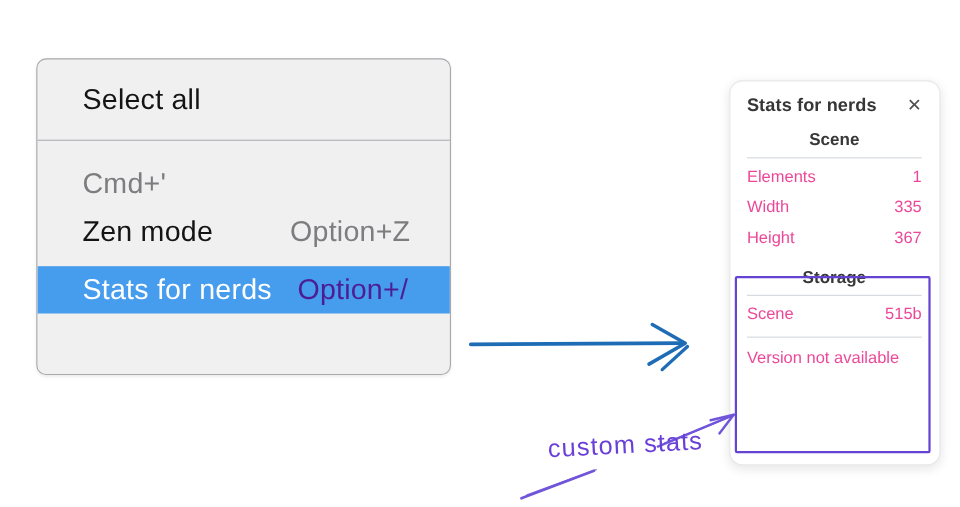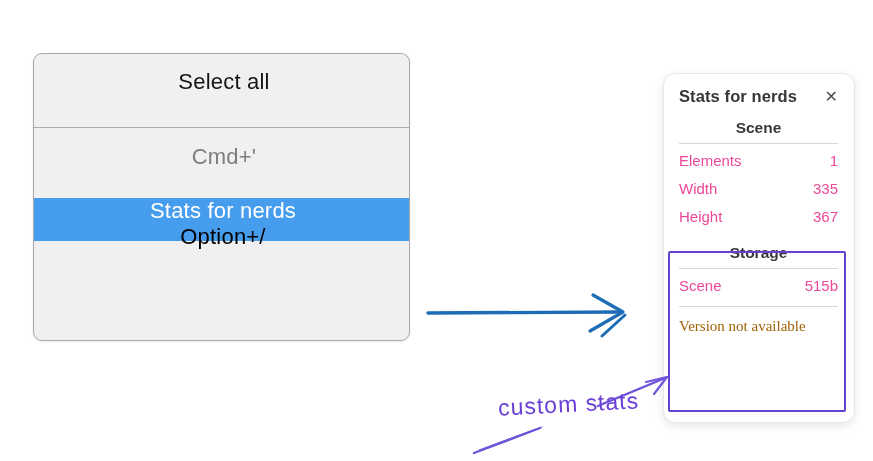--- a/index.html
+++ b/index.html
@@ -11,45 +11,44 @@
   .context-menu {
     position: absolute; left: 33px; top: 53px; width: 377px; height: 288px;
     background: #f0f0f1; border: 1.5px solid #a9a9ad; border-radius: 9px;
     overflow: hidden; box-shadow: 0 1px 3px rgba(0,0,0,0.08);
   }
   .menu-section.top { height: 73px; display: flex; align-items: center; }
   .menu-divider { height: 0; border-top: 1.5px solid #aeaeb2; }
   .menu-section.bottom { padding-top: 16px; }
   .menu-item {
     display: flex; align-items: center; justify-content: space-between;
-    height: 44px; padding: 0 36px 0 41px; font-size: 22px; color: #141414;
+    height: 44px; padding: 0 36px 0 41px; font-size: 26px; color: #141414;
     letter-spacing: 0.2px;
-    flex-direction: column;
   }
   .menu-item .mi-shortcut { color: #7d7d80; }
   .menu-item.highlighted {
     background: #479ded; color: #ffffff; height: 43px; margin-top: 10px;
     padding-right: 38px;
   }
-  .menu-item.highlighted .mi-shortcut { color: #000000; }
+  .menu-item.highlighted .mi-shortcut { color: #4c1d95; }
 
   
   .stats-panel {
     position: absolute; left: 663px; top: 73px; width: 192px; height: 350px;
     background: #ffffff; border: 1px solid #e7e7e9; border-radius: 12px;
     box-shadow: 0 3px 10px rgba(0,0,0,0.10);
     padding: 13px 16px 12px 15px; color: #3d3d3d; font-size: 15px;
   }
   .panel-header { display: flex; align-items: center; justify-content: space-between; }
   .panel-title { font-weight: bold; font-size: 16.5px; color: #363636; letter-spacing: 0.1px; }
   .close-icon { color: #4f4f4f; font-size: 16px; line-height: 16px; cursor: pointer; font-weight: 400; }
   .sec-heading { text-align: center; font-weight: bold; font-size: 15.5px; color: #383838; margin-top: 13px; }
   .sec-hr { border: none; border-top: 1px solid #d3d8dd; margin: 6px 0 3px 0; }
   .stat-row { display: flex; justify-content: space-between; line-height: 28px; color: #ec4899; }
-  .sec-note { margin-top: 8px; line-height: 22px; color: #a16207; white-space: nowrap; font-family: Liberation Serif, serif; }
+  .sec-note { margin-top: 8px; line-height: 22px; color: #ec4899; white-space: nowrap; }
 
   
   .purple-box {
     position: absolute; left: 668px; top: 251px; width: 178px; height: 161px;
     border: 2px solid #6442d2; border-radius: 2px; z-index: 6; pointer-events: none;
   }
   .annot-svg { position: absolute; left: 0; top: 0; width: 873px; height: 461px;
     z-index: 5; pointer-events: none; }
   .custom-stats-label {
     position: absolute; left: 498px; top: 391px; z-index: 6;
@@ -65,20 +64,24 @@
   <div class="context-menu">
     <div class="menu-section top">
       <div class="menu-item" style="width:100%">
         <span class="mi-label">Select all</span>
       </div>
     </div>
     <div class="menu-divider"></div>
     <div class="menu-section bottom">
       <div class="menu-item">
         <span class="mi-shortcut">Cmd+'</span>
+      </div>
+      <div class="menu-item">
+        <span class="mi-label">Zen mode</span>
+        <span class="mi-shortcut">Option+Z</span>
       </div>
       <div class="menu-item highlighted">
         <span class="mi-label">Stats for nerds</span>
         <span class="mi-shortcut">Option+/</span>
       </div>
     </div>
   </div>
 
   <div class="stats-panel">
     <div class="panel-header">

